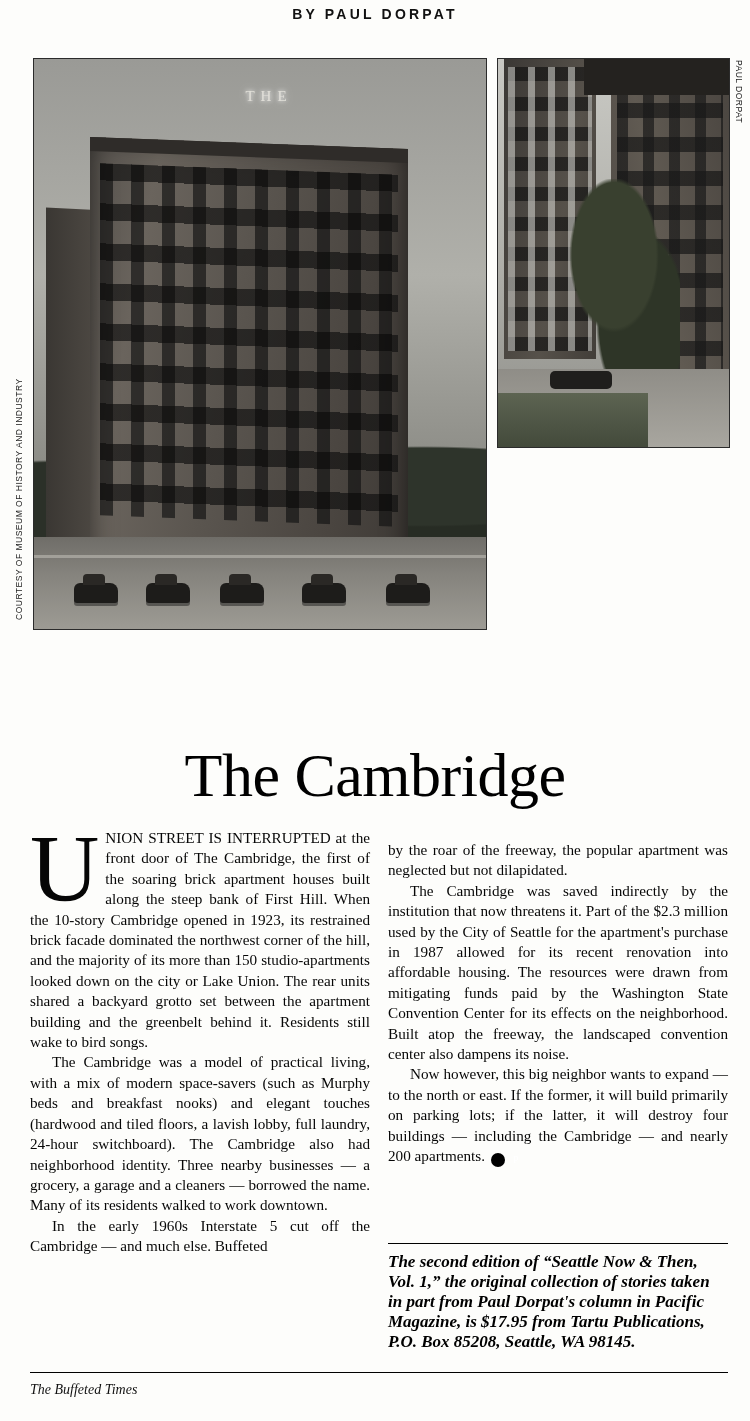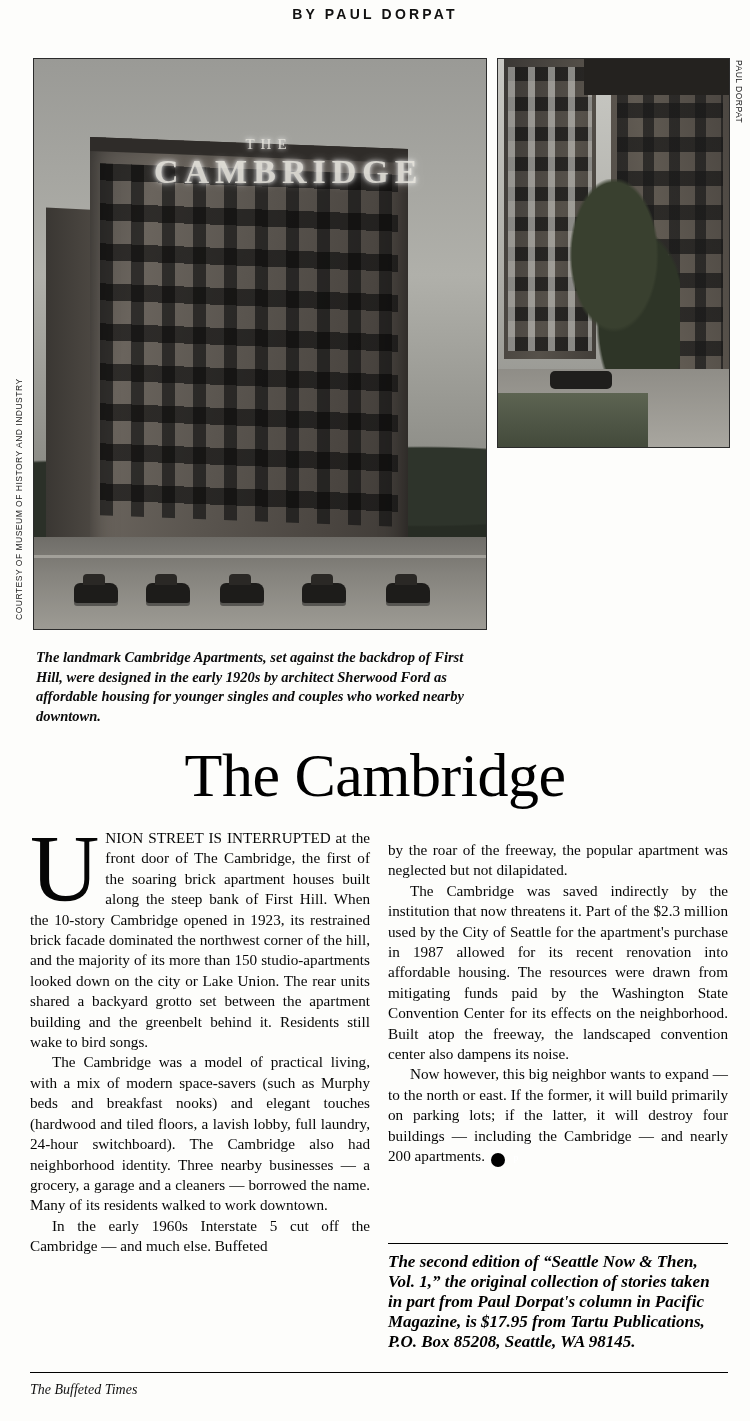--- a/index.html
+++ b/index.html
@@ -135,21 +135,21 @@
     top: 28px;
     width: 230px;
     height: 78px;
     color: #e9e7e0;
     font-family: "Liberation Serif", serif;
     letter-spacing: 6px;
     text-align: center;
     text-shadow: 0 0 4px #fff, 0 0 10px rgba(255,255,255,.6);
     opacity: .9;
   }
-  .sign .s1 { font-size: 15px; line-height: 18px; margin-top: 48px; }
+  .sign .s1 { font-size: 15px; line-height: 18px; }
   .sign .s2 { font-size: 34px; line-height: 38px; font-weight: bold; }
   .treeline {
     position: absolute;
     left: 0; bottom: 84px; width: 100%; height: 130px;
     background:
       radial-gradient(ellipse at 8% 70%, #2b3028 0 34%, rgba(0,0,0,0) 36%),
       radial-gradient(ellipse at 26% 85%, #343a30 0 30%, rgba(0,0,0,0) 32%),
       radial-gradient(ellipse at 86% 55%, #2e342b 0 38%, rgba(0,0,0,0) 40%),
       radial-gradient(ellipse at 98% 80%, #272c24 0 38%, rgba(0,0,0,0) 40%);
   }
@@ -344,42 +344,40 @@
   <div class="vcredit-left">COURTESY OF MUSEUM OF HISTORY AND INDUSTRY</div>
   <div class="vcredit-right">PAUL DORPAT</div>
 
   <div class="photo" id="photo-main">
     <div class="sky"></div>
     <div class="treeline"></div>
     <div class="wing-left"></div>
     <div class="bldg-main"></div>
     <div class="sign">
       <div class="s1">THE</div>
-      <div class="s2">CAMBRIDGE</div>
     </div>
     <div class="street"></div>
     <div class="car" style="left:40px;"></div>
     <div class="car" style="left:112px;"></div>
     <div class="car" style="left:186px;"></div>
     <div class="car" style="left:268px;"></div>
     <div class="car" style="left:352px;"></div>
   </div>
 
   <div class="photo" id="photo-inset">
     <div class="m-sky"></div>
     <div class="m-bldg-left"></div>
     <div class="m-bldg-right"></div>
     <div class="m-overhang"></div>
     <div class="m-trees"></div>
     <div class="m-street"></div>
     <div class="m-lawn"></div>
     <div class="m-car"></div>
   </div>
 
-  <div class="caption" id="caption-main">The landmark Cambridge Apartments, set against the backdrop of First Hill, were designed in the early 1920s by architect Sherwood Ford as affordable housing for younger singles and couples who worked nearby downtown.</div>
 
   <div class="headline">The Cambridge</div>
 
   <div class="col" id="col-left">
     <p class="first"><span class="dropcap">U</span><span>NION STREET IS INTERRUPTED at the front door of The Cambridge, the first of the soaring brick apartment houses built along the steep bank of First Hill. When the 10-story Cambridge opened in 1923, its restrained brick facade dominated the northwest corner of the hill, and the majority of its more than 150 studio-apartments looked down on the city or Lake Union. The rear units shared a backyard grotto set between the apartment building and the greenbelt behind it. Residents still wake to bird songs.</span></p>
     <p>The Cambridge was a model of practical living, with a mix of modern space-savers (such as Murphy beds and breakfast nooks) and elegant touches (hardwood and tiled floors, a lavish lobby, full laundry, 24-hour switchboard). The Cambridge also had neighborhood identity. Three nearby businesses — a grocery, a garage and a cleaners — borrowed the name. Many of its residents walked to work downtown.</p>
     <p>In the early 1960s Interstate 5 cut off the Cambridge — and much else. Buffeted</p>
   </div>
 
   <div class="col" id="col-right">

